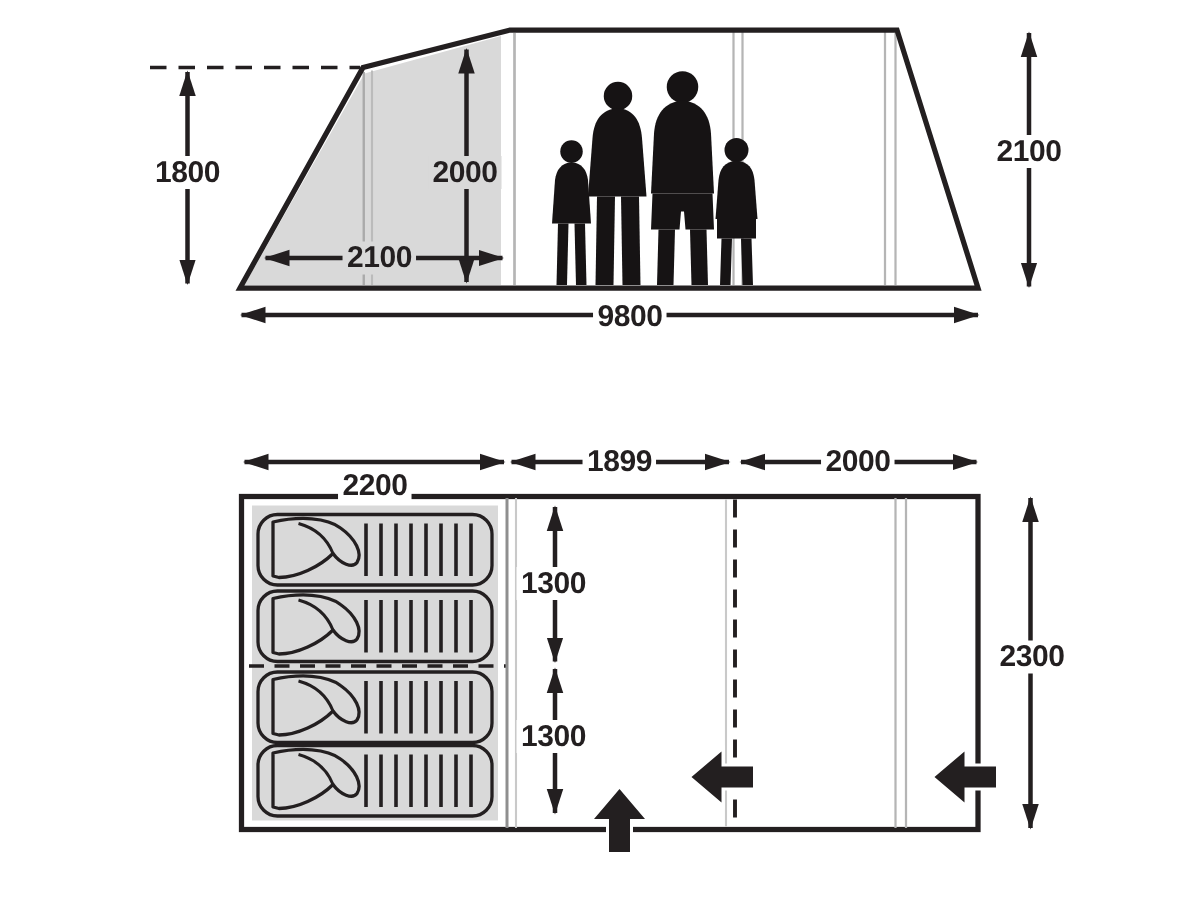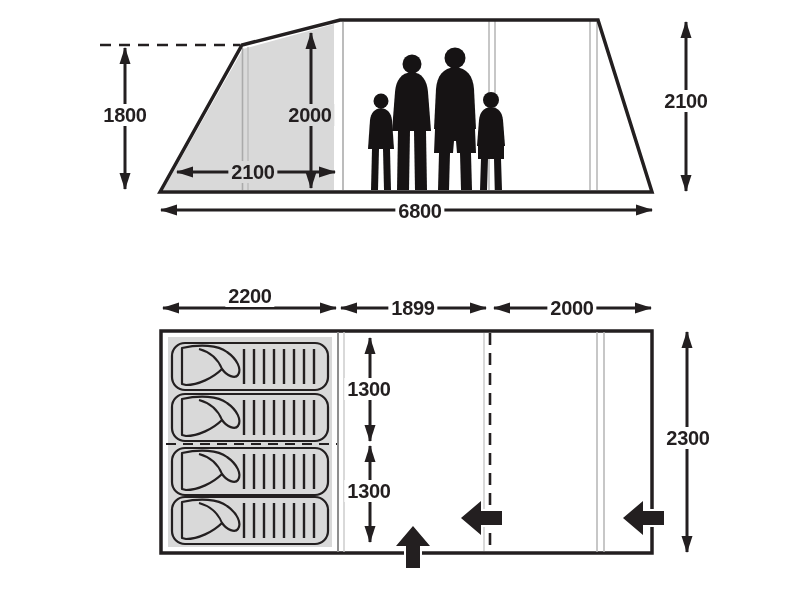--- a/index.html
+++ b/index.html
@@ -119,23 +119,23 @@
 
     <path d="M413,526 L430,546 L420,546 L420,568 L406,568 L406,546 L396,546 Z" fill="#231f20" stroke="#ffffff" stroke-width="4" paint-order="stroke" stroke-linejoin="miter"></path>
     <path d="M461,518 L481,501 L481,511 L502,511 L502,525 L481,525 L481,535 Z" fill="#231f20" stroke="#ffffff" stroke-width="4" paint-order="stroke" stroke-linejoin="miter"></path>
     <path d="M623,518 L643,501 L643,511 L664,511 L664,525 L643,525 L643,535 Z" fill="#231f20" stroke="#ffffff" stroke-width="4" paint-order="stroke" stroke-linejoin="miter"></path>
   </g>
 </svg>
 
 <div class="dim" style="left:125px;top:115px;">1800</div>
 <div class="dim on-gray" style="left:310px;top:115px;">2000</div>
 <div class="dim on-gray" style="left:253px;top:172px;">2100</div>
-<div class="dim" style="left:420px;top:211px;">6800</div>
+<div class="dim" style="left:420px;top:211px;">9800</div>
 <div class="dim" style="left:686px;top:101px;">2100</div>
 
-<div class="dim" style="left:250px;top:296px;">2200</div>
+<div class="dim" style="left:250px;top:324px;">2200</div>
 <div class="dim" style="left:413px;top:308px;">1899</div>
 <div class="dim" style="left:572px;top:308px;">2000</div>
 <div class="dim" style="left:369px;top:389px;">1300</div>
 <div class="dim" style="left:369px;top:491px;">1300</div>
 <div class="dim" style="left:688px;top:438px;">2300</div>
 
 </div>
 
 </body></html>

